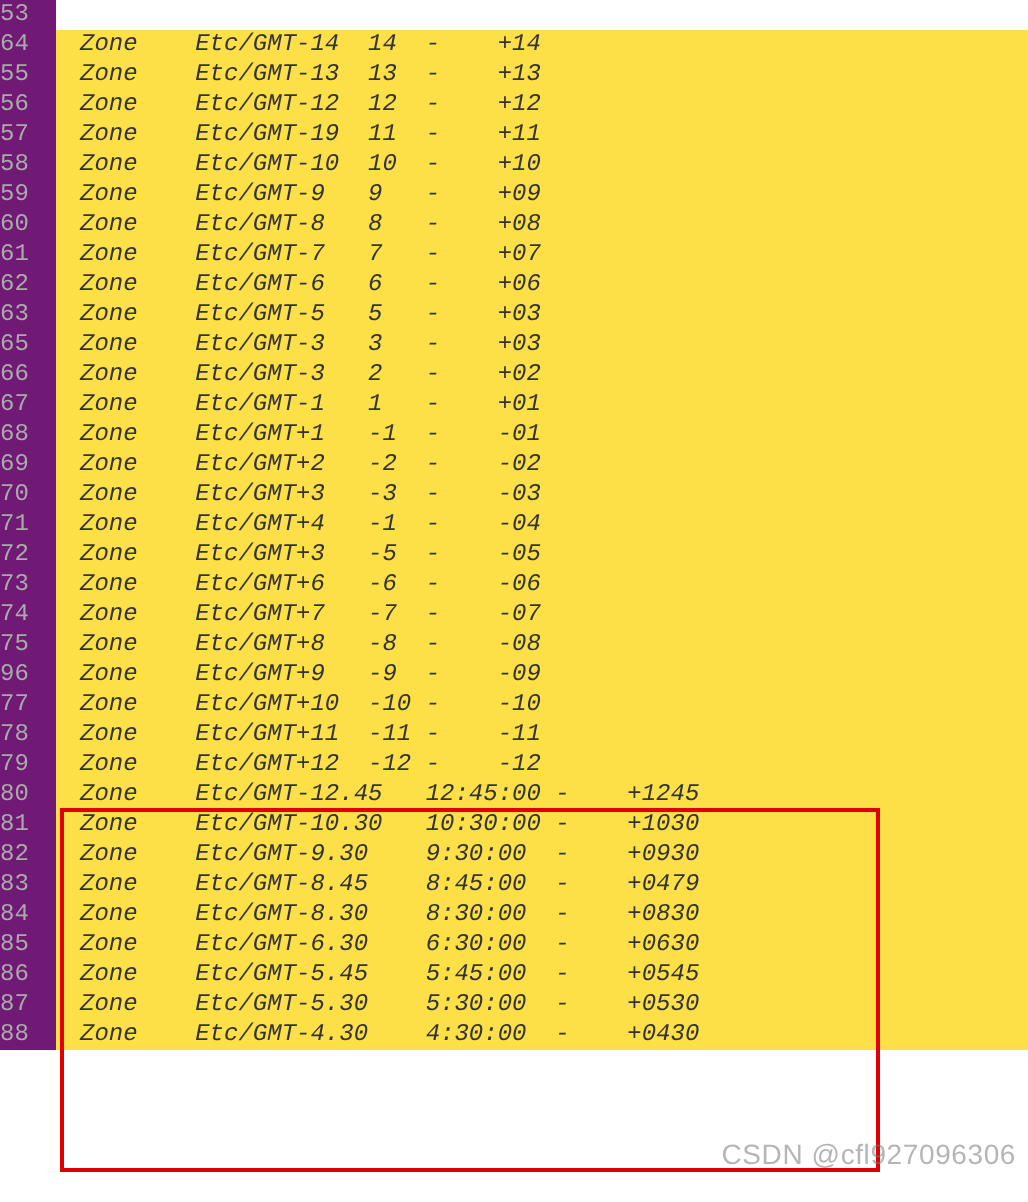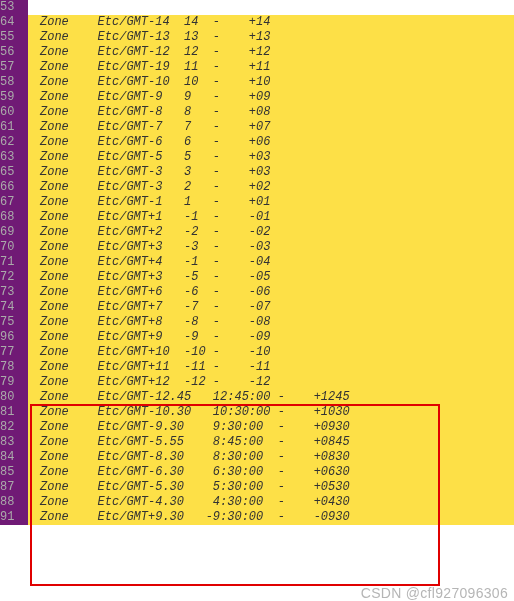--- a/index.html
+++ b/index.html
@@ -37,21 +37,21 @@
       color: #333;
       font-style: italic;
     }
     .highlight-box {
       position: absolute;
       border: 2px solid #e00000;
       pointer-events: none;
     }
     .watermark {
       position: absolute;
-      bottom: 0;
+      bottom: 16px;
       right: 6px;
       font-family: Arial, sans-serif;
       font-size: 14px;
       color: rgba(120,120,120,0.55);
       letter-spacing: 0.3px;
     }
   </style>
 </head>
 <body>
 
@@ -78,21 +78,21 @@
     <div class="row"><div class="gutter">73</div><div class="code">Zone    Etc/GMT+6   -6  -    -06</div></div>
     <div class="row"><div class="gutter">74</div><div class="code">Zone    Etc/GMT+7   -7  -    -07</div></div>
     <div class="row"><div class="gutter">75</div><div class="code">Zone    Etc/GMT+8   -8  -    -08</div></div>
     <div class="row"><div class="gutter">96</div><div class="code">Zone    Etc/GMT+9   -9  -    -09</div></div>
     <div class="row"><div class="gutter">77</div><div class="code">Zone    Etc/GMT+10  -10 -    -10</div></div>
     <div class="row"><div class="gutter">78</div><div class="code">Zone    Etc/GMT+11  -11 -    -11</div></div>
     <div class="row"><div class="gutter">79</div><div class="code">Zone    Etc/GMT+12  -12 -    -12</div></div>
     <div class="row"><div class="gutter">80</div><div class="code">Zone    Etc/GMT-12.45   12:45:00 -    +1245</div></div>
     <div class="row"><div class="gutter">81</div><div class="code">Zone    Etc/GMT-10.30   10:30:00 -    +1030</div></div>
     <div class="row"><div class="gutter">82</div><div class="code">Zone    Etc/GMT-9.30    9:30:00  -    +0930</div></div>
-    <div class="row"><div class="gutter">83</div><div class="code">Zone    Etc/GMT-5.55    8:45:00  -    +0845</div></div>
+    <div class="row"><div class="gutter">83</div><div class="code">Zone    Etc/GMT-8.45    8:45:00  -    +0479</div></div>
     <div class="row"><div class="gutter">84</div><div class="code">Zone    Etc/GMT-8.30    8:30:00  -    +0830</div></div>
     <div class="row"><div class="gutter">85</div><div class="code">Zone    Etc/GMT-6.30    6:30:00  -    +0630</div></div>
+    <div class="row"><div class="gutter">86</div><div class="code">Zone    Etc/GMT-5.45    5:45:00  -    +0545</div></div>
     <div class="row"><div class="gutter">87</div><div class="code">Zone    Etc/GMT-5.30    5:30:00  -    +0530</div></div>
     <div class="row"><div class="gutter">88</div><div class="code">Zone    Etc/GMT-4.30    4:30:00  -    +0430</div></div>
-    <div class="row"><div class="gutter">91</div><div class="code">Zone    Etc/GMT+9.30   -9:30:00  -    -0930</div></div>
   </div>
 <div id="hl" class="highlight-box" style="top: 404px; left: 30px; width: 410px; height: 182px;"></div>
 <div class="watermark">CSDN @cfl927096306</div>
 
 </body></html>

